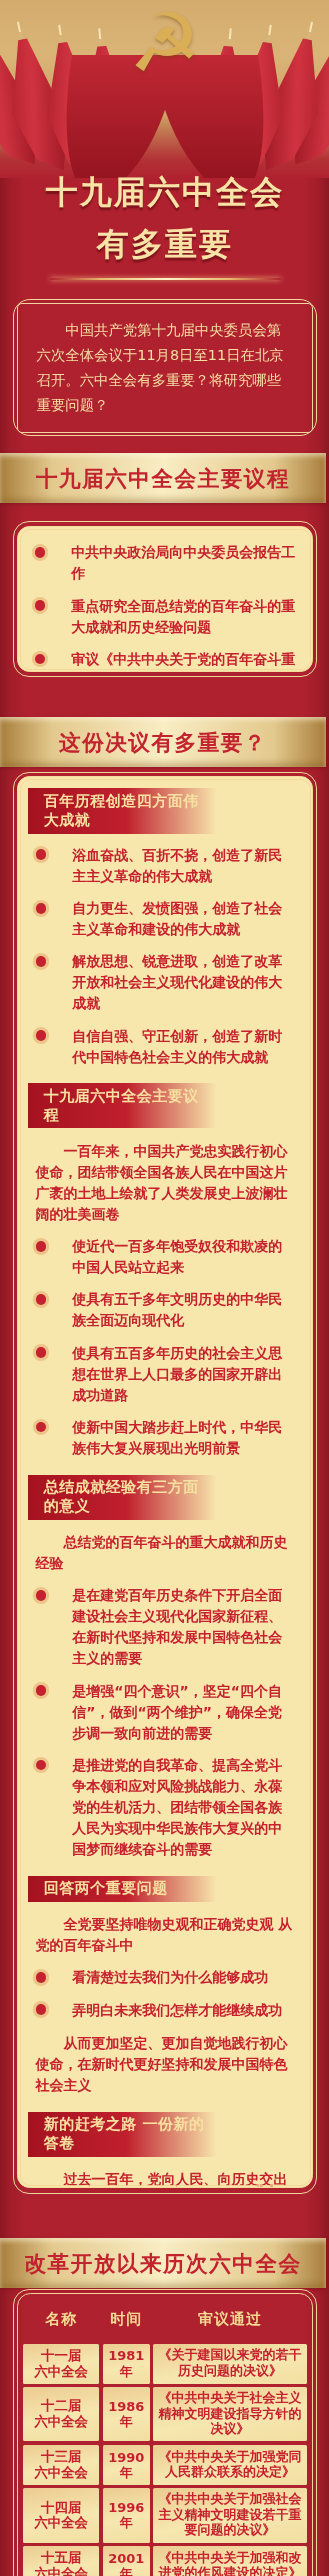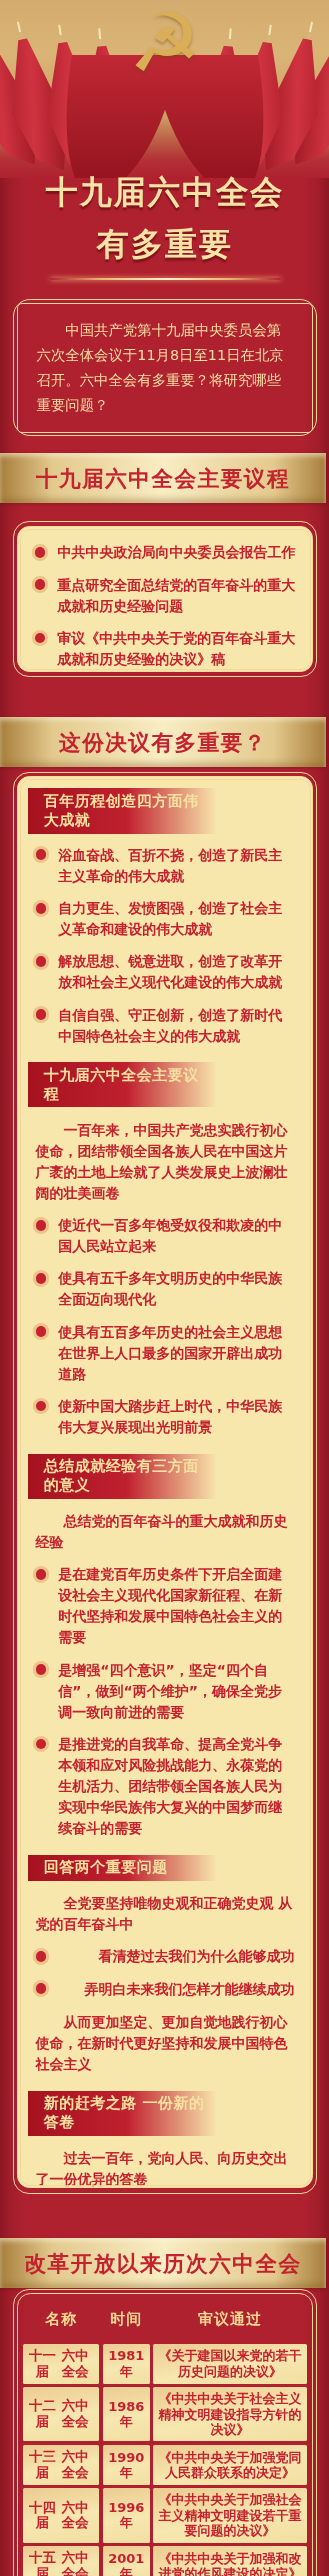--- a/index.html
+++ b/index.html
@@ -66,42 +66,42 @@
     background:var(--panel-cream);border:1px solid #f3dc9b;border-radius:12.4px;}
   .panel::before{content:"";position:absolute;inset:1.5px;border:0.5px solid rgba(240,213,150,.8);
     border-radius:10.3px;pointer-events:none;}
   .ring{position:absolute;border:1px solid var(--gold-border);border-radius:16px;pointer-events:none;}
   .ring-agenda{top:521px;left:13px;right:13px;height:154px;}
   .ring-main{top:772px;left:13px;right:13px;height:1420px;}
   .ring-table{top:2289px;left:13px;right:13px;height:490px;}
   .agenda-panel{top:526px;height:146px;padding:12.4px 16.5px;}
   .main-panel{top:776px;height:1412px;padding:2.1px 17.5px 20.6px;}
   
-  .bullet{display:flex;gap:12px;margin-top:11.3px;justify-content:space-between;}
+  .bullet{display:flex;gap:26px;margin-top:11.3px;}
   .dot{flex:none;width:10.8px;height:10.8px;margin-top:4.6px;border-radius:50%;
     background:var(--text-red);box-shadow:0 0 0 3.1px #edc489;}
   .bullet p,.para{margin:0;color:var(--text-red);font-size:14px;line-height:1.5;font-weight:600;}
   .para{text-indent:2em;margin-top:12.4px;}
   .strip{margin:15.5px 0 2.1px -7.2px;width:76%;box-sizing:border-box;padding:3.6px 13.4px 3.6px 15.5px;
     background:linear-gradient(90deg,#a5121f 0%,var(--strip-red) 50%,rgba(192,32,46,0) 96%);
     color:#f7e1a1;font-size:15px;font-weight:bold;letter-spacing:0.5px;}
   .strip.first{margin-top:9.3px;}
   
   .table-wrap{position:absolute;top:2293px;left:17px;right:17px;height:482px;
     box-sizing:border-box;border:1px solid var(--gold-border);border-radius:13.4px;
     padding:5.2px;overflow:hidden;}
   .grid{display:grid;grid-template-columns:76px 47px 1fr;gap:3.6px;}
   .th{height:41px;display:flex;align-items:center;justify-content:center;
     color:#f3d992;font-size:15px;font-weight:bold;letter-spacing:1px;}
   .td{background:linear-gradient(170deg,#eccb90 0%,#f6e7b0 55%,#f2dea0 100%);
-    color:var(--text-red);font-weight:600;display:flex;flex-direction:row;
+    color:var(--text-red);font-weight:600;display:flex;flex-direction:column;
     align-items:center;justify-content:center;text-align:center;
     font-size:13px;line-height:1.18;padding:4.1px 5.2px;border-radius:1.5px;}
   .td .nm{display:block;font-size:13.4px;}
-  .td.doc{font-size:13px;}
+  .td.doc{font-size:13px;font-family:Liberation Mono, monospace;}
 </style>
 </head>
 <body>
 
 <div class="hero">
   <div class="photo">
     <div class="flag fl1"></div>
     <div class="flag fl2"></div>
     <div class="flag fl3"></div>
     <div class="flag fl4"></div>

